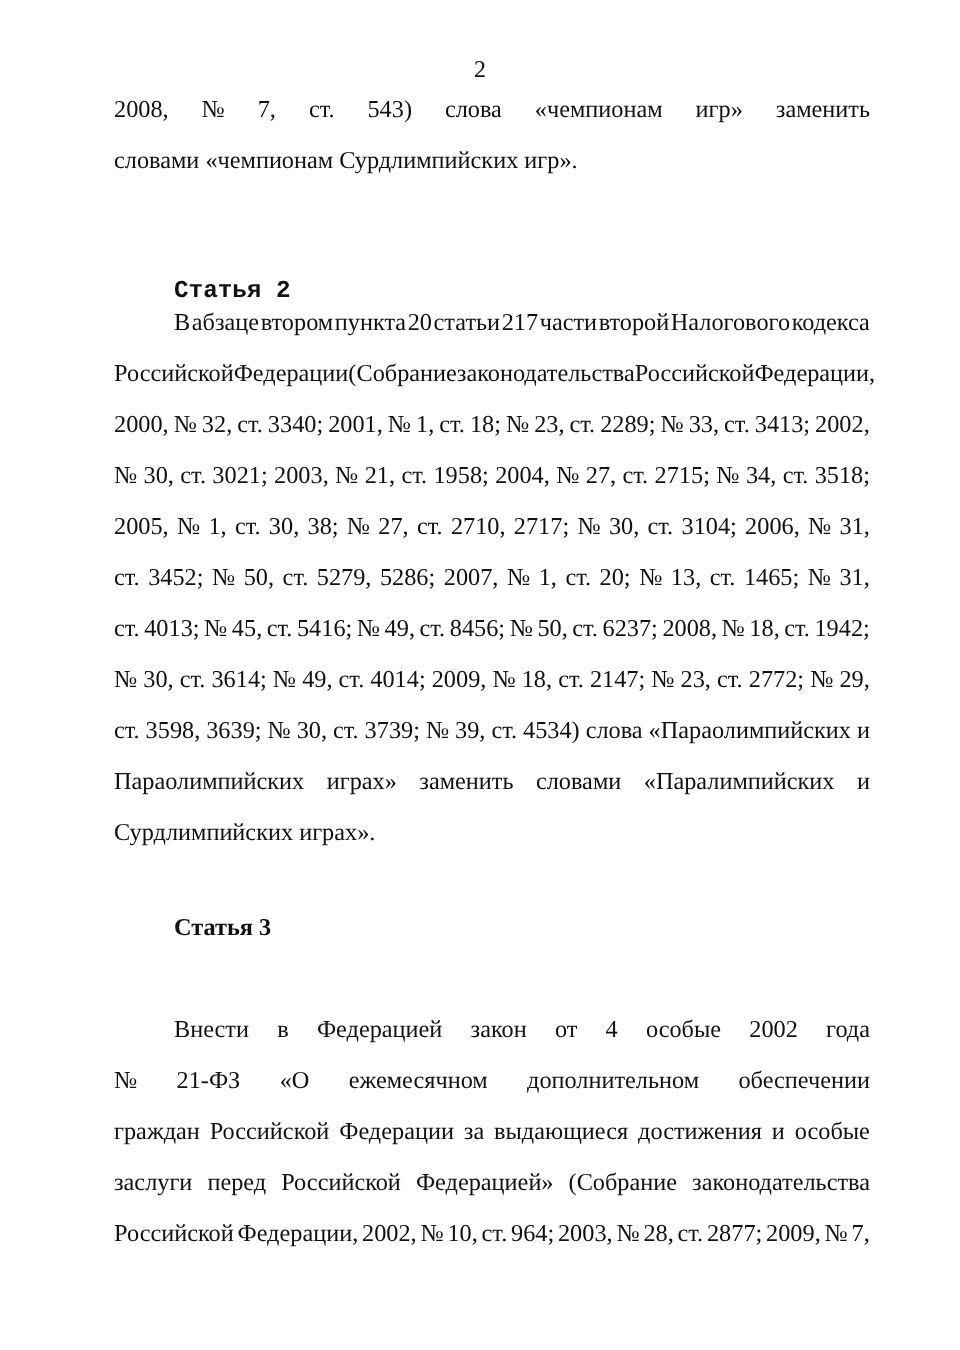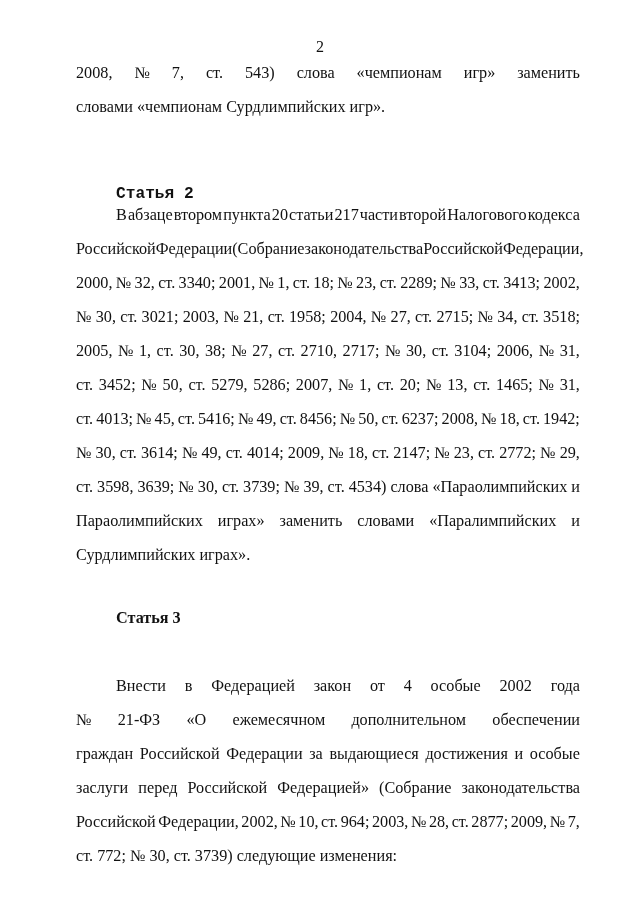--- a/index.html
+++ b/index.html
@@ -264,15 +264,14 @@
         <span>964;</span>
         <span>2003,</span>
         <span>№</span>
         <span>28,</span>
         <span>ст.</span>
         <span>2877;</span>
         <span>2009,</span>
         <span>№</span>
         <span>7,</span>
       </div>
-    <div class="ll">ст. 772; № 30, ст. 3739) следующие изменения:</div>
   </div>
 </div>
 
 </body></html>

